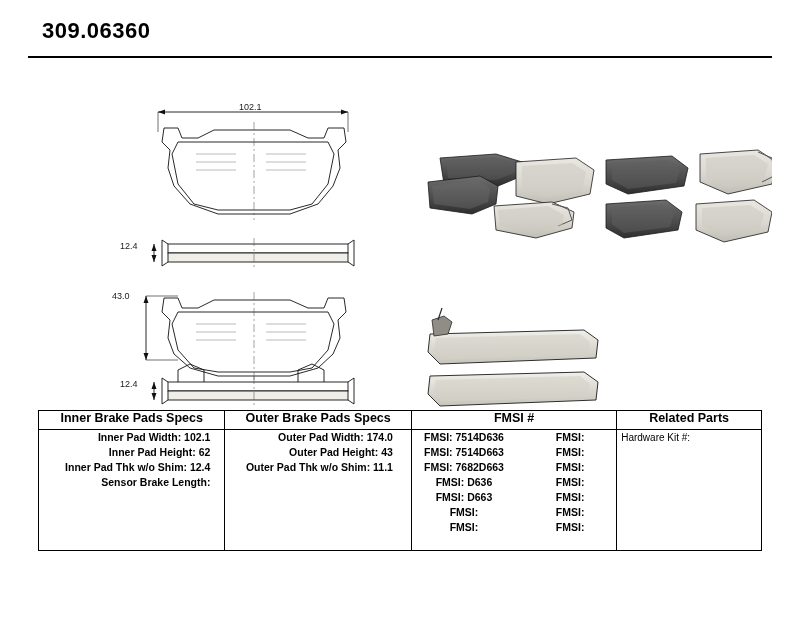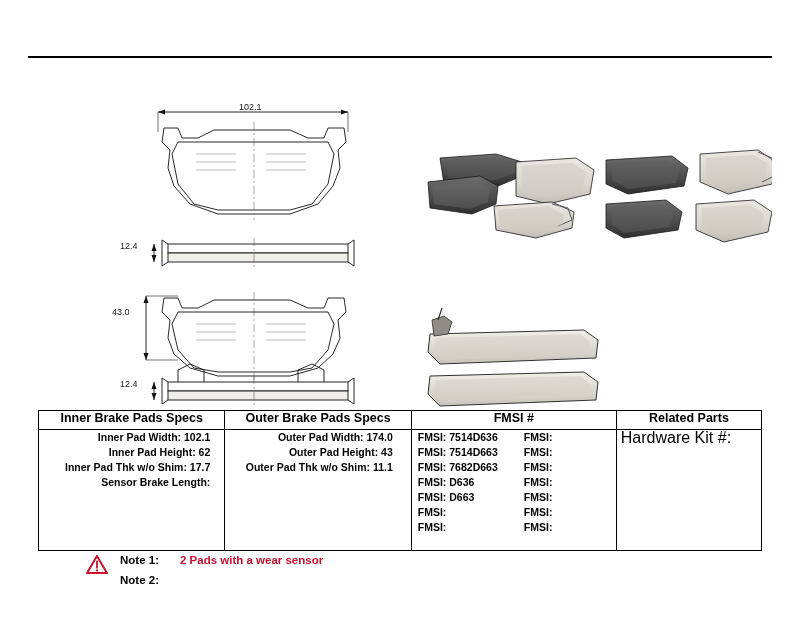--- a/index.html
+++ b/index.html
@@ -98,26 +98,27 @@
     text-align: right;
     padding-right: 18px;
   }
   .fmsi-grid {
     display: flex;
     gap: 0px;
   }
   .fmsi-col {
     flex: 1;
     padding-left: 6px;
+    text-align: center;
   }
   .fmsi-col.second {
     padding-left: 14px;
   }
   .related-line {
-    font-size: 16px;
+    font-size: 10px;
     line-height: 15px;
     padding-left: 4px;
   }
 
   
   .notes {
     position: absolute;
     left: 40px;
     top: 540px;
     width: 600px;
@@ -146,20 +147,21 @@
     width: 22px;
     height: 19px;
   }
 </style>
 </head>
 <body>
 
 <div class="sheet">
 
   <div class="header">
+    <div class="part-number">309.06360</div>
   </div>
 
   <div class="drawing">
 
     <svg width="744" height="350" viewBox="0 0 744 350">
       <defs>
         <linearGradient id="padGrad" x1="0" y1="0" x2="0" y2="1">
           <stop offset="0%" stop-color="#e9e7e0"></stop>
           <stop offset="55%" stop-color="#d9d7cf"></stop>
           <stop offset="100%" stop-color="#bfbdb4"></stop>
@@ -287,37 +289,37 @@
         <path d="M404,262 L416,258 L424,264 L420,276 L406,278 Z" fill="#8f8d86" stroke="#2b2b2b" stroke-width="0.8"></path>
         <path d="M410,262 L414,250" stroke="#2b2b2b" stroke-width="1.2" fill="none"></path>
 
         <path d="M402,318 L556,314 L570,324 L568,342 L412,348 L400,336 Z" fill="url(#plateGrad)" stroke="#1a1a1a" stroke-width="0.9"></path>
         <path d="M408,322 L552,318 L562,326 L560,339 L414,344 L406,334 Z" fill="#d3d1c8" opacity="0.6"></path>
       </g>
     </svg>
 
     <div class="dim-label" style="left:211px; top:44px;">102.1</div>
     <div class="dim-label" style="left:92px; top:183px;">12.4</div>
-    <div class="dim-label" style="left:84px; top:249px;">43.0</div>
+    <div class="dim-label" style="left:84px; top:233px;">43.0</div>
     <div class="dim-label" style="left:92px; top:321px;">12.4</div>
   </div>
 
   <table class="spec-table">
     <tbody>
         <tr>
       <th class="col-head" style="width:186px">Inner Brake Pads Specs</th>
       <th class="col-head" style="width:186px">Outer Brake Pads Specs</th>
       <th class="col-head" style="width:206px">FMSI #</th>
       <th class="col-head" style="width:146px">Related Parts</th>
     </tr>
     <tr>
       <td class="col-body">
         <div class="spec-line right">Inner Pad Width: 102.1</div>
         <div class="spec-line right">Inner Pad Height: 62</div>
-        <div class="spec-line right">Inner Pad Thk w/o Shim: 17.7</div>
+        <div class="spec-line right">Inner Pad Thk w/o Shim: 12.4</div>
         <div class="spec-line right">Sensor Brake Length:</div>
       </td>
       <td class="col-body">
         <div class="spec-line center-left">Outer Pad Width: 174.0</div>
         <div class="spec-line center-left">Outer Pad Height: 43</div>
         <div class="spec-line center-left">Outer Pad Thk w/o Shim: 11.1</div>
       </td>
       <td class="col-body">
         <div class="fmsi-grid">
           <div class="fmsi-col">
@@ -340,29 +342,14 @@
           </div>
         </div>
       </td>
       <td class="col-body">
         <div class="related-line">Hardware Kit #:</div>
       </td>
     </tr>
   </tbody>
     </table>
 
-  <div class="notes">
-    <div class="note-row">
-      <svg class="warn-icon" viewBox="0 0 24 21">
-        <path d="M12 1 L23 20 L1 20 Z" fill="#ffffff" stroke="#c8102e" stroke-width="2.2" stroke-linejoin="round"></path>
-        <path d="M12 7 L12 14" stroke="#c8102e" stroke-width="2" stroke-linecap="round"></path>
-        <circle cx="12" cy="17" r="1.2" fill="#c8102e"></circle>
-      </svg>
-      <div class="note-label">Note 1:</div>
-      <div class="note-value">2 Pads with a wear sensor</div>
-    </div>
-    <div class="note-row">
-      <div class="note-label">Note 2:</div>
-      <div class="note-value"></div>
-    </div>
-  </div>
 
 </div>
 
 </body></html>

